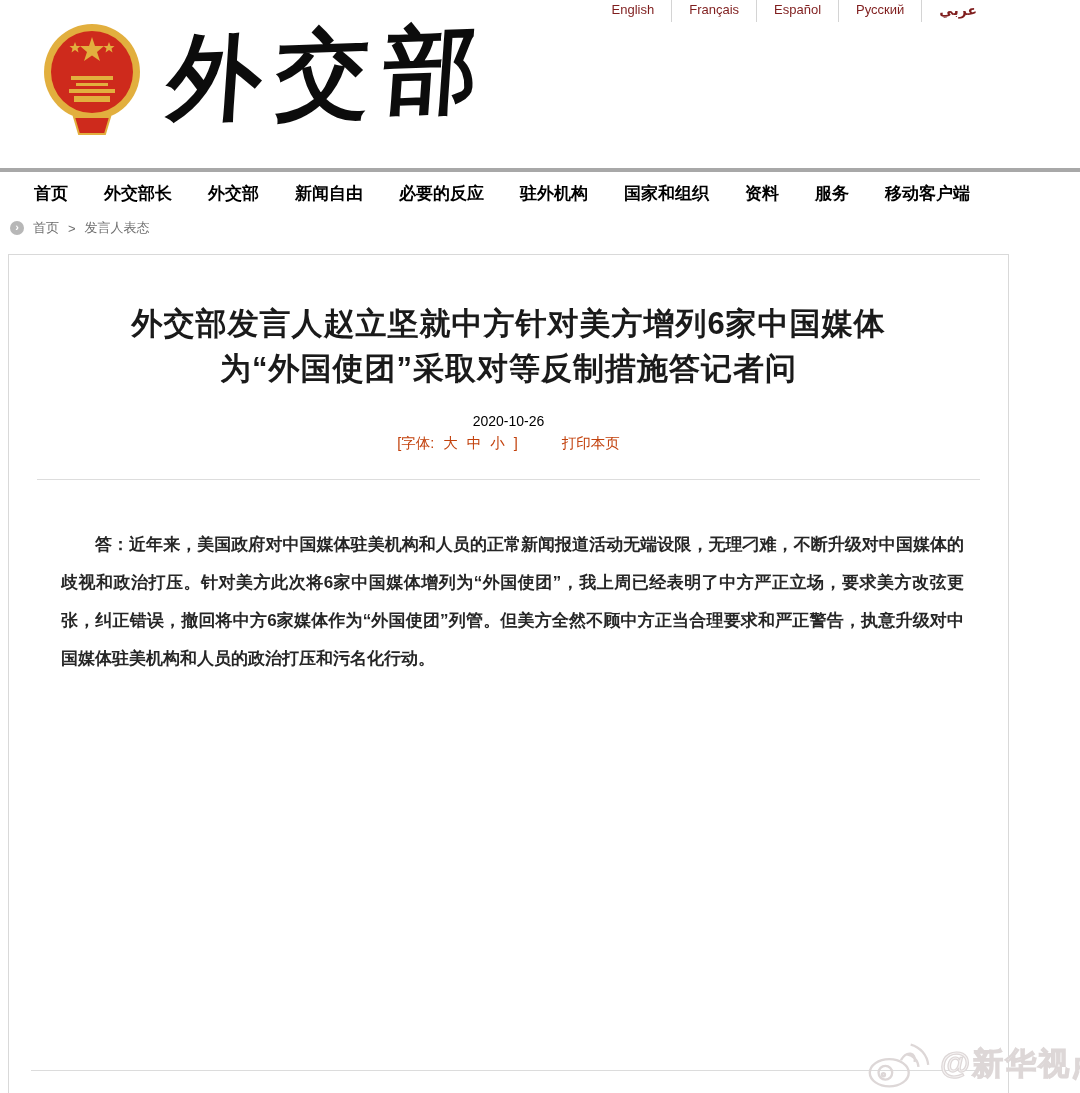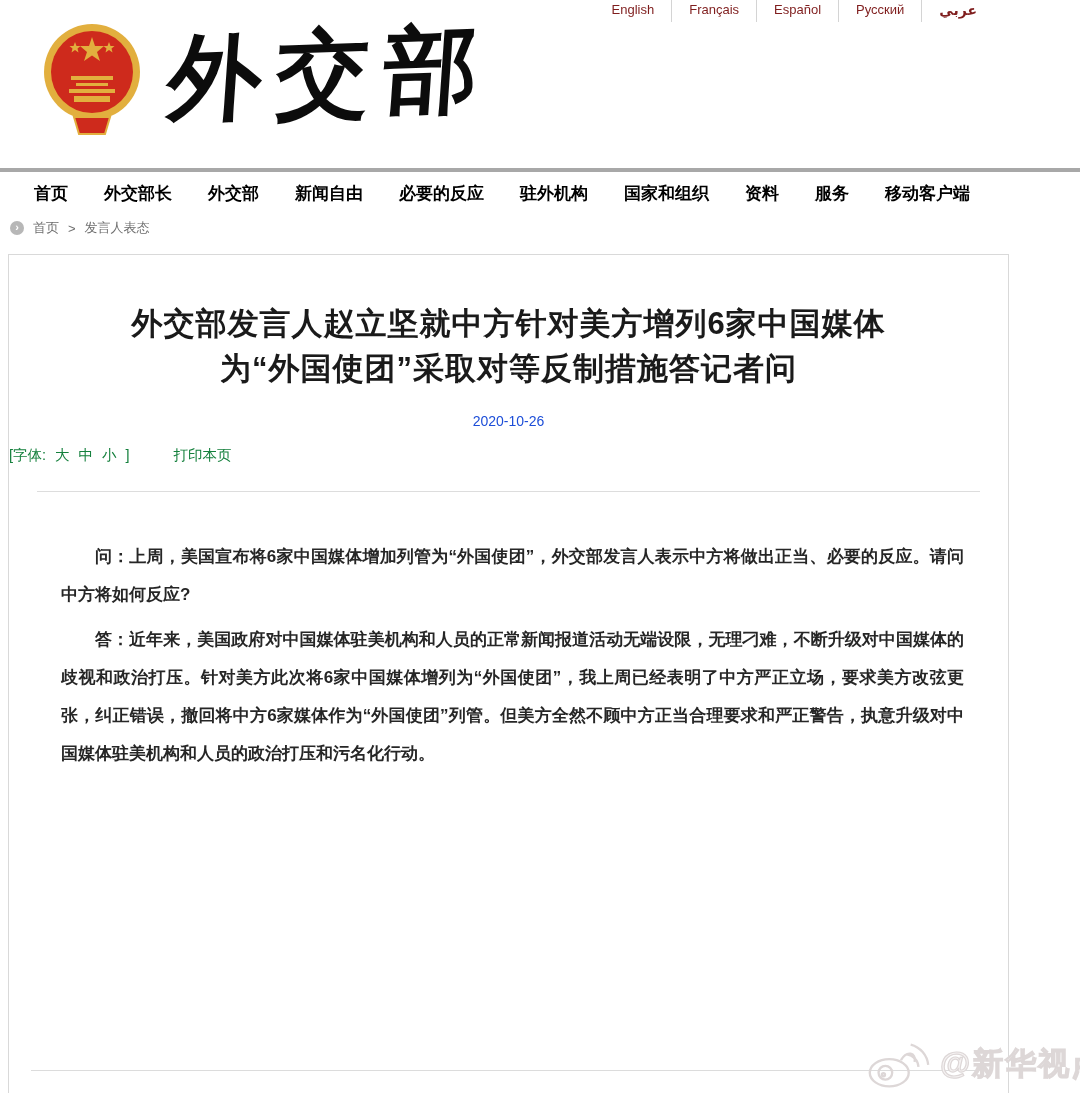--- a/index.html
+++ b/index.html
@@ -45,24 +45,24 @@
   }
   .crumb-link { cursor:pointer; }
 
   
   .content-box {
     position:absolute; left:8px; top:254px; width:1001px; height:1089px; background:#fff;
     border:1px solid #d9d9d9; border-bottom:none;
   }
   .article-title { margin-top:46px; text-align:center; font-weight:bold; color:#1a1a1a;
     font-size:31px; line-height:45px; letter-spacing:1px; }
-  .article-date { margin-top:22px; text-align:center; font-size:14px; color:#1d4ed8; height:18px; }
+  .article-date { margin-top:22px; text-align:center; font-size:14px; color:#000000; height:18px; }
   .controls-row {
-    margin-top:14px; height:20px; display:flex; justify-content:flex-start; align-items:center;
-    gap:44px; font-size:14.5px; color:#15803d;
+    margin-top:2px; height:20px; display:flex; justify-content:center; align-items:center;
+    gap:44px; font-size:14.5px; color:#c2410c;
   }
   .font-controls { display:flex; gap:9px; align-items:center; }
   .font-size-option { cursor:pointer; }
   .print-link { cursor:pointer; }
   .head-divider { margin:26px auto 0; width:calc(100% - 56px); border-top:1px solid #ddd; height:0; }
 
   .article-body {
     margin:46px 44px 0 52px; font-size:17px; font-weight:bold; color:#262626;
     line-height:38px; text-align:justify;
   }
@@ -143,21 +143,20 @@
       <span class="font-size-option">中</span>
       <span class="font-size-option">小</span>
       <span>]</span>
     </div>
     <span class="print-link">打印本页</span>
   </div>
 
   <div class="head-divider"></div>
 
   <div class="article-body">
-    <p>问：上周，美国宣布将6家中国媒体增加列管为“外国使团”，外交部发言人表示中方将做出正当、必要的反应。请问中方将如何反应?</p>
     <p>答：近年来，美国政府对中国媒体驻美机构和人员的正常新闻报道活动无端设限，无理刁难，不断升级对中国媒体的歧视和政治打压。针对美方此次将6家中国媒体增列为“外国使团”，我上周已经表明了中方严正立场，要求美方改弦更张，纠正错误，撤回将中方6家媒体作为“外国使团”列管。但美方全然不顾中方正当合理要求和严正警告，执意升级对中国媒体驻美机构和人员的政治打压和污名化行动。</p>
   </div>
 
   <div class="bottom-rule"></div>
 </div>
 
 <div class="watermark">
   <svg width="74" height="56" viewBox="0 0 76 56">
     <g fill="none" stroke-width="2.4" stroke="#ddd7d7">
       <ellipse cx="28" cy="37" rx="20" ry="14"></ellipse>

